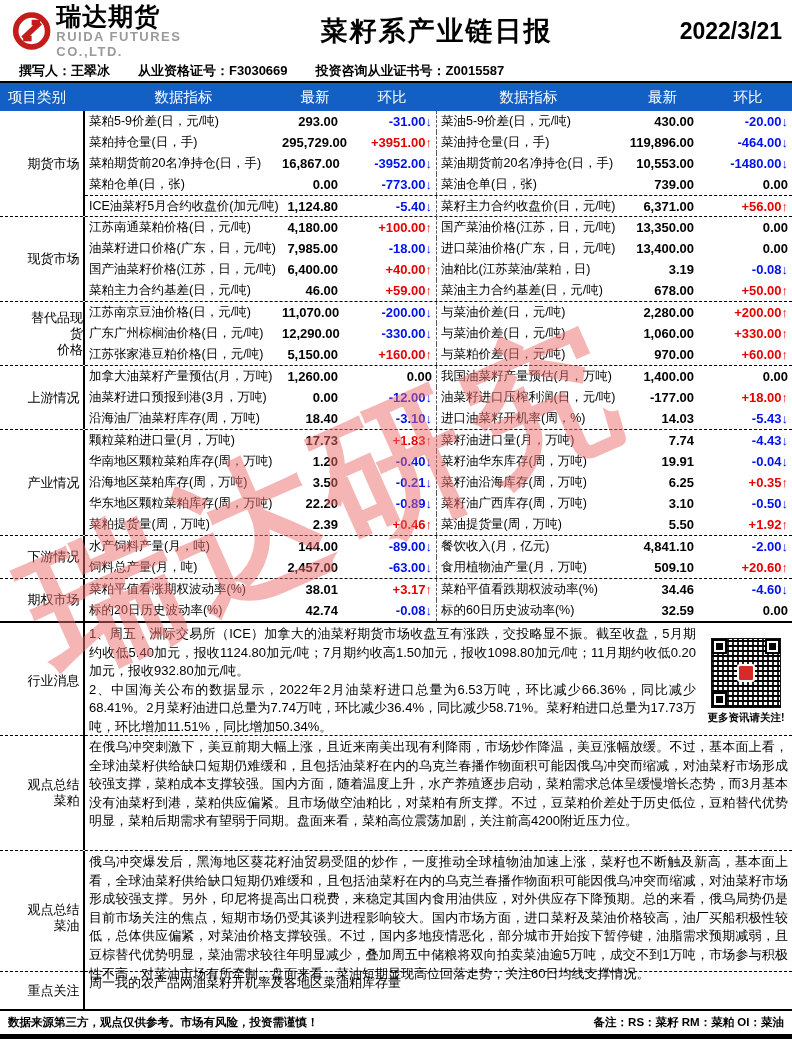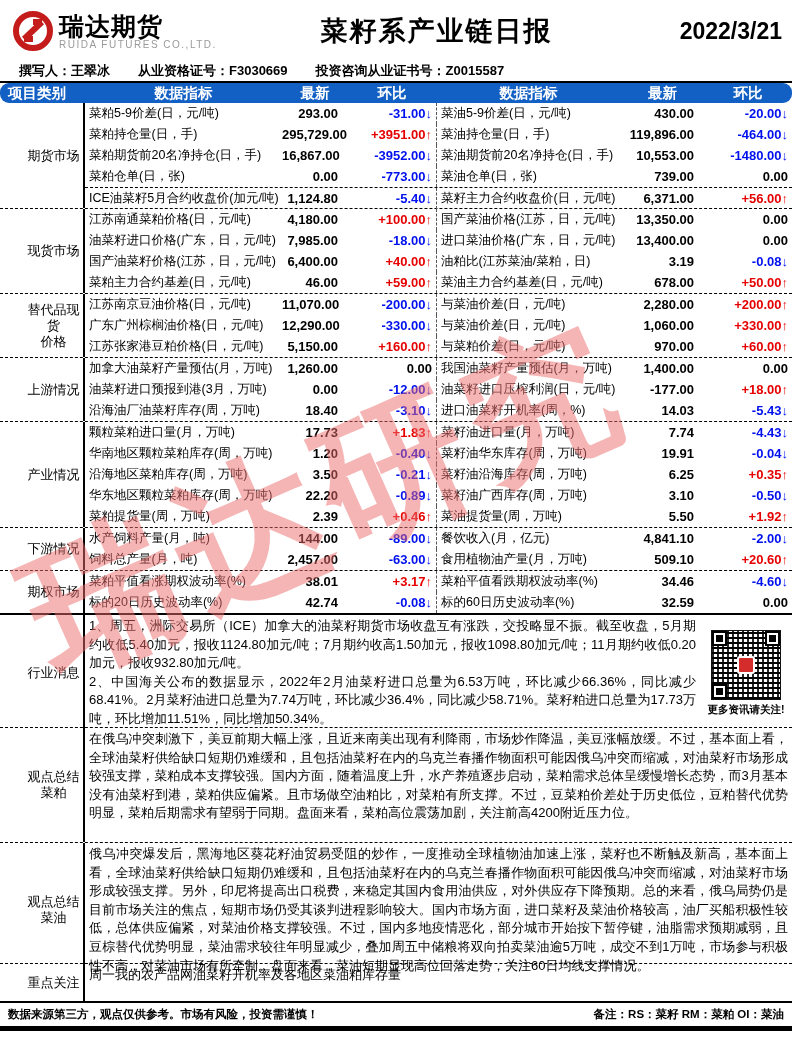--- a/index.html
+++ b/index.html
@@ -13,36 +13,36 @@
   body{
     height:1043px;overflow:hidden;position:relative;
     font-family:"Liberation Sans","DejaVu Sans",sans-serif;color:#000;
   }
   
   .hdr{display:flex;align-items:center;height:60px;padding:2px 10px 0 11px;}
   .brand{display:flex;align-items:center;width:230px;}
   .brand svg{width:44px;height:44px;}
   .brand-txt{margin-left:4px;}
   .brand-cn{font-size:25px;font-weight:900;letter-spacing:1px;line-height:26px;}
-  .brand-en{font-size:10px;color:#9a9a9a;letter-spacing:1.5px;}
+  .brand-en{font-size:13px;color:#9a9a9a;letter-spacing:1.5px;font-weight:bold;}
   .hdr-title{flex:1;text-align:center;font-size:27px;font-weight:900;letter-spacing:2px;}
   .hdr-date{width:150px;text-align:right;font-size:23px;font-weight:800;}
   
   .meta{display:flex;gap:28px;align-items:center;height:23px;padding:0 19px;
         font-size:13px;font-weight:700;border-bottom:2px solid #000;}
   
   .thead{display:grid;grid-template-columns:85px 197px 66px 88px 185px 83px 88px;
-         background:var(--header-bg);color:#fff;font-weight:700;font-size:14.5px;
-         height:20px;align-items:center;border-radius:9px;}
+         background:var(--header-bg);color:#fff;font-weight:400;font-size:14.5px;
+         height:28px;align-items:center;}
   .thead span{text-align:center;}
   .thead span:first-child{text-align:left;padding-left:8px;}
   .sec{display:grid;grid-template-columns:85px 1fr;}
   .sec + .sec{border-top:1px dashed #000;}
   .cat{border-right:2px solid #000;display:flex;align-items:center;justify-content:center;
-       text-align:center;font-size:13px;white-space:pre-line;line-height:16px;padding-left:24px;}
+       text-align:right;font-size:13px;white-space:pre-line;line-height:16px;padding-left:24px;}
   .row{display:grid;grid-template-columns:197px 66px 88px 185px 83px 88px;
        height:21px;align-items:center;font-size:12.5px;}
   .row.sep{border-top:1px dashed #000;}
   .c.lbl{padding-left:4px;white-space:nowrap;overflow:hidden;}
   .c.rl{border-left:1px dashed #555;height:21px;line-height:21px;}
   .c.val{text-align:right;font-weight:700;padding-right:10px;font-size:13px;}
   .c.chg{text-align:right;font-weight:700;padding-right:4px;font-size:13px;}
   .c.chg.up{color:var(--up);}
   .c.chg.down{color:var(--down);}
   

